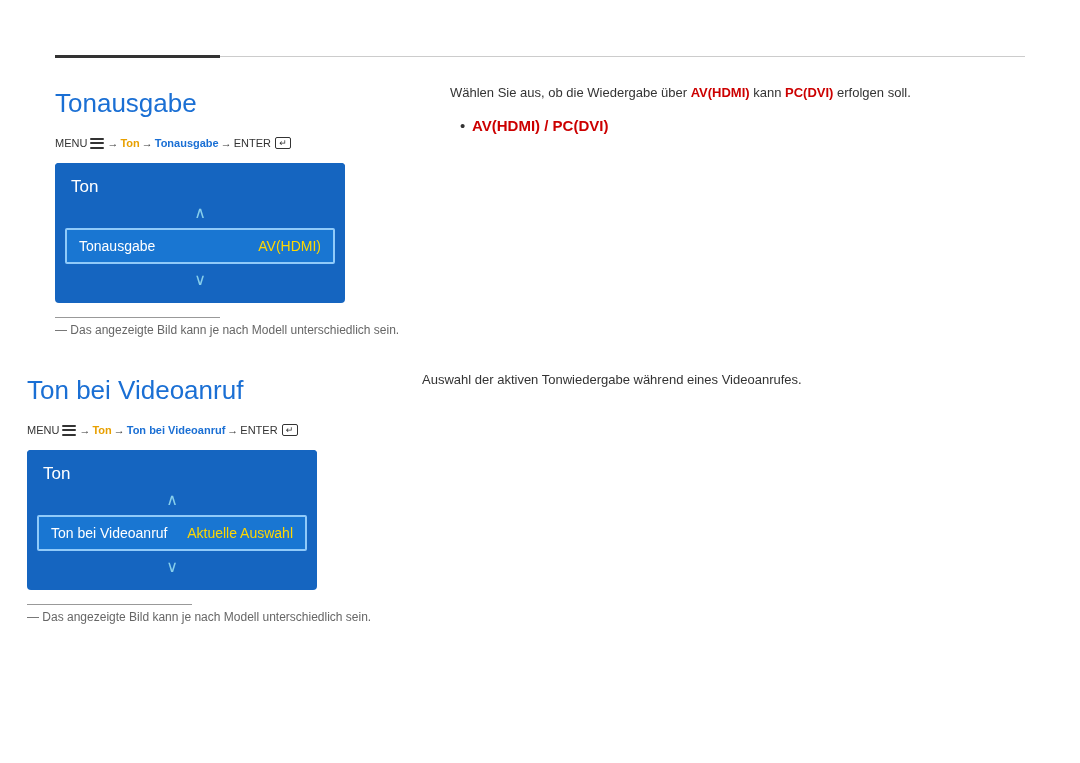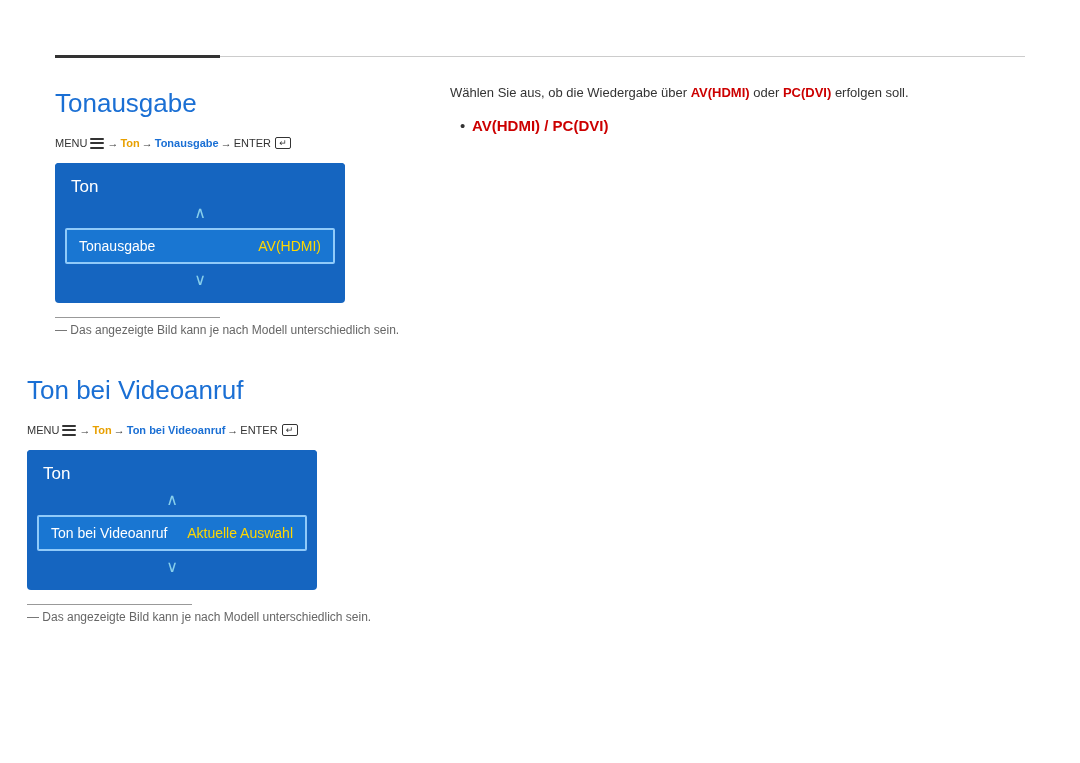--- a/index.html
+++ b/index.html
@@ -265,21 +265,21 @@
         </div>
         <div class="tv-menu-arrow-down">∨</div>
       </div>
 
       <div class="note-line"></div>
       <div class="note-text">― Das angezeigte Bild kann je nach Modell unterschiedlich sein.</div>
     </div>
 
     <div class="section-right">
       <p class="description-text">
-        <span>Wählen Sie aus, ob die Wiedergabe über </span><span class="highlight-red">AV(HDMI)</span><span> oder </span><span class="highlight-red">PC(DVI)</span><span> erfolgen soll.</span>
+        <span>Wählen Sie aus, ob die Wiedergabe über </span><span class="highlight-red">AV(HDMI)</span><span> kann </span><span class="highlight-red">PC(DVI)</span><span> erfolgen soll.</span>
       </p>
       <ul class="bullet-list">
         <li>
           <span class="highlight-red">AV(HDMI) / PC(DVI)</span>
         </li>
       </ul>
     </div>
   </div>
 
   <div class="section section2">
@@ -312,16 +312,17 @@
           <span class="tv-menu-item-value">Aktuelle Auswahl</span>
         </div>
         <div class="tv-menu-arrow-down">∨</div>
       </div>
 
       <div class="note-line"></div>
       <div class="note-text">― Das angezeigte Bild kann je nach Modell unterschiedlich sein.</div>
     </div>
 
     <div class="section-right">
+      <p class="description-text">Auswahl der aktiven Tonwiedergabe während eines Videoanrufes.</p>
     </div>
   </div>
 
 </div>
 
 </body></html>

